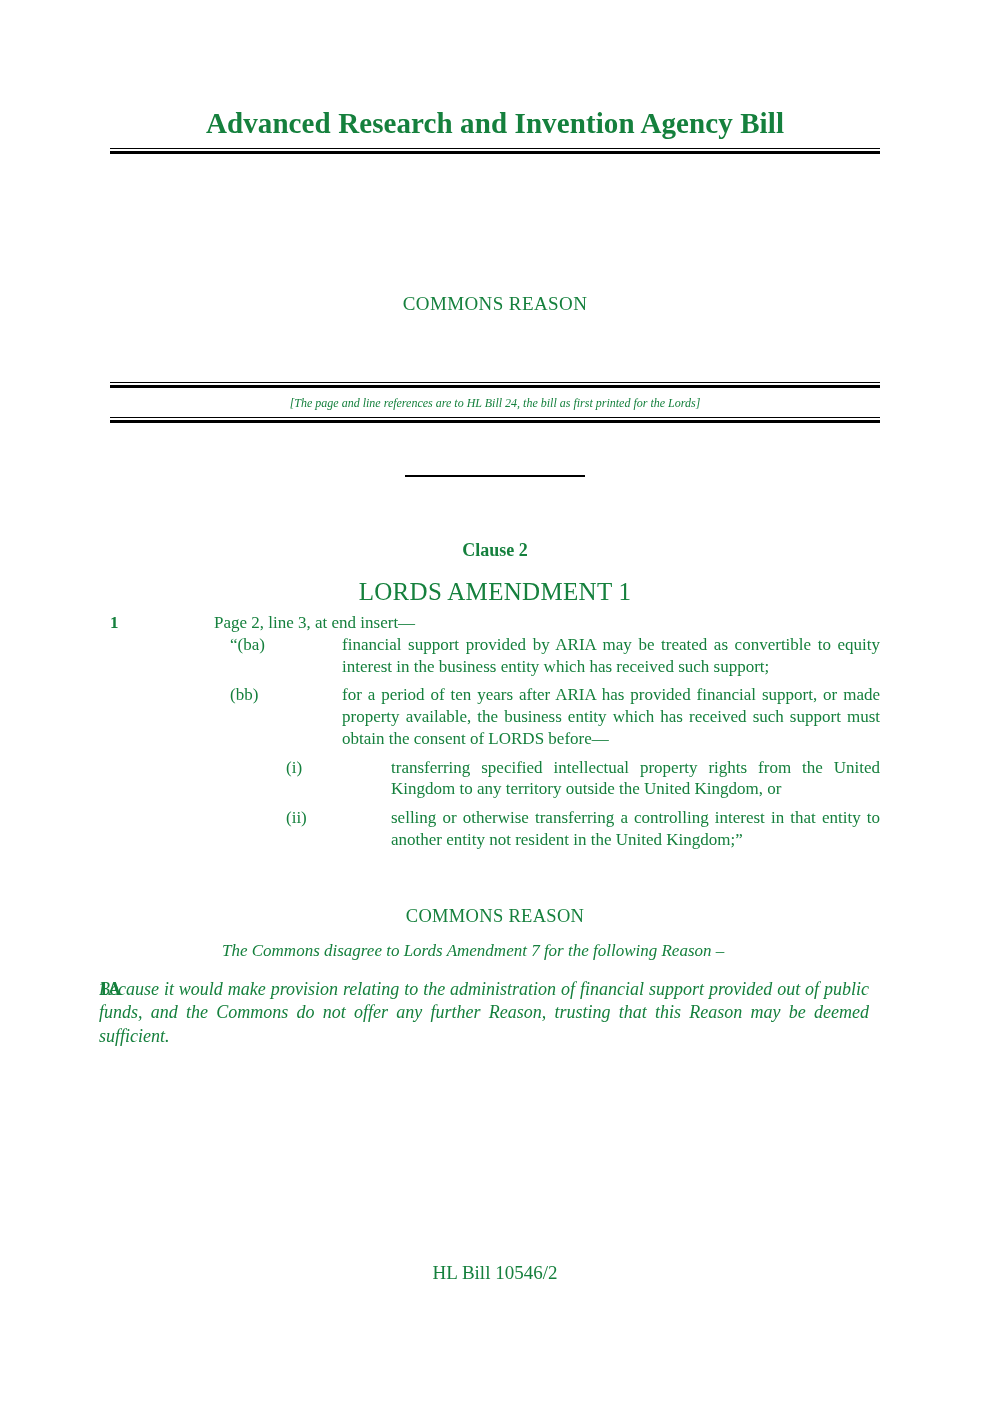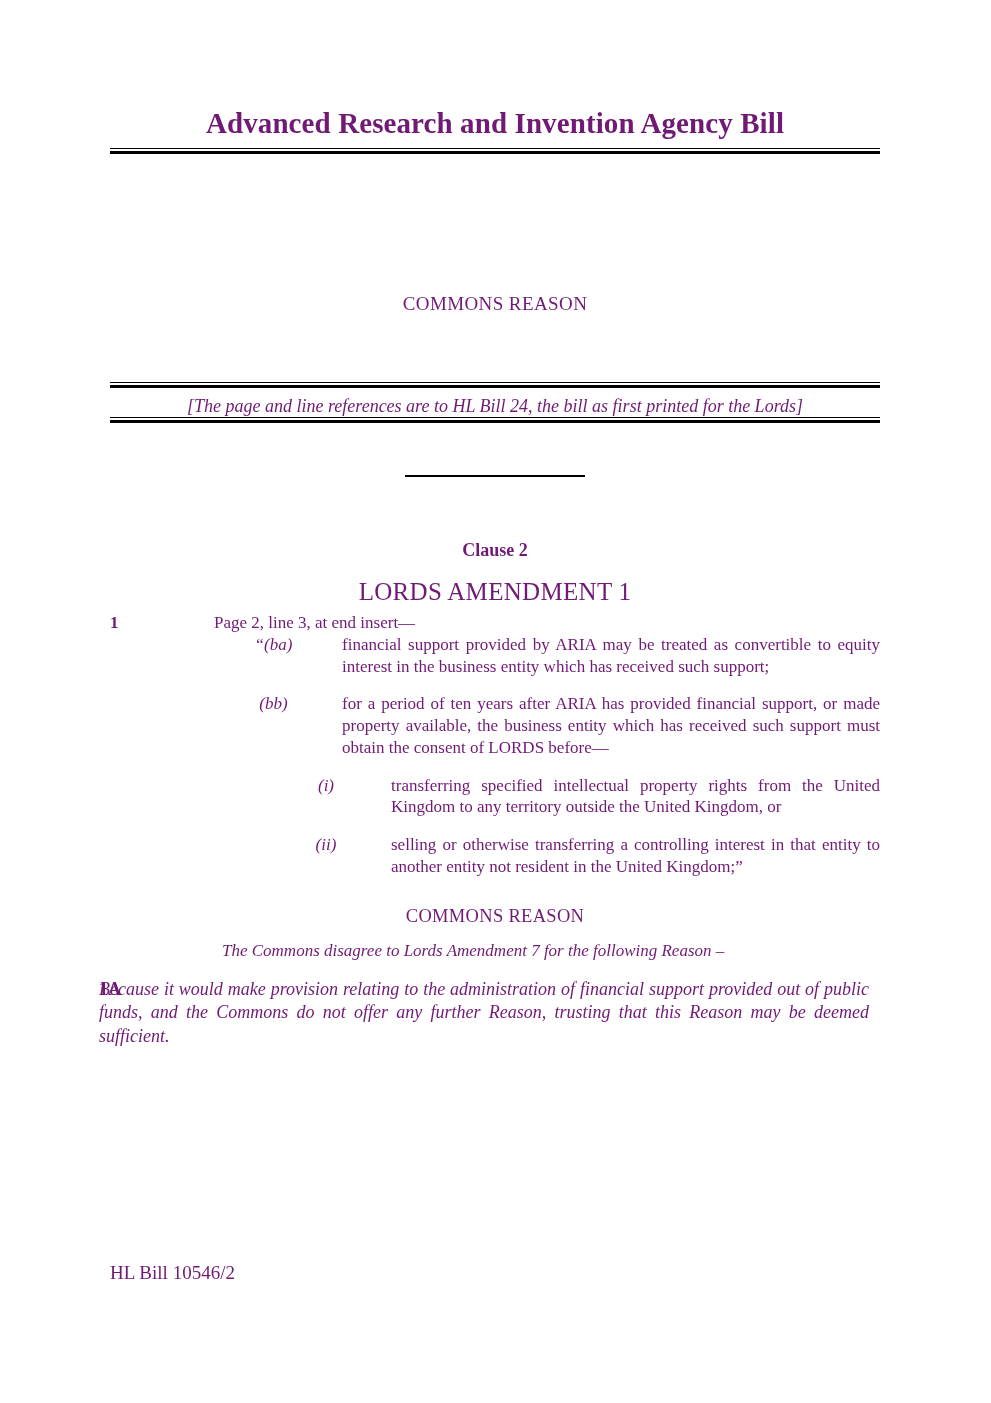--- a/index.html
+++ b/index.html
@@ -7,21 +7,21 @@
     margin: 0;
     padding: 0;
     background: #ffffff;
   }
   .page {
     position: relative;
     width: 991px;
     height: 1403px;
     margin: 0 auto;
     background: #ffffff;
-    color: #701a75;
+    color: #15803d;
     font-family: "Liberation Serif", "DejaVu Serif", serif;
     overflow: hidden;
   }
 
   
   .bill-title {
     position: absolute;
     left: 110px;
     top: 107px;
     width: 770px;
@@ -65,21 +65,21 @@
   
   .rule-note-top { top: 382px; }
   .rule-note-bottom { top: 417px; }
   .note-line {
     position: absolute;
     left: 110px;
     top: 396px;
     width: 770px;
     text-align: center;
     font-style: italic;
-    font-size: 18px;
+    font-size: 12px;
   }
 
   
   .short-divider {
     position: absolute;
     left: 405px;
     top: 475px;
     width: 180px;
     height: 2px;
     background: #000;
@@ -121,34 +121,33 @@
   
   .row {
     position: relative;
     margin-left: 112px;
     padding-left: 120px;
     text-align: justify;
     text-justify: inter-word;
   }
   .row > .marker {
     position: absolute;
-    left: 0;
+    left: 8px;
     top: 0;
     width: 103px;
-    text-align: center;
-    font-style: italic;
+    text-align: left;
   }
   .row.lvl2 {
     margin-left: 168px;
     padding-left: 113px;
   }
   .row.lvl2 > .marker {
     width: 96px;
   }
-  .row + .row { margin-top: 16px; }
+  .row + .row { margin-top: 7px; }
 
   
   .commons-reason-mid {
     position: absolute;
     left: 110px;
     top: 906px;
     width: 770px;
     text-align: center;
     font-size: 18.5px;
     letter-spacing: 0.3px;
@@ -185,21 +184,21 @@
   }
 
   
   .footer {
     position: absolute;
     left: 110px;
     top: 1262px;
     width: 770px;
     font-size: 19px;
     display: flex;
-    justify-content: flex-start;
+    justify-content: center;
     align-items: baseline;
   }
 </style>
 </head>
 <body>
 
 <div class="page">
 
   <div class="bill-title">Advanced Research and Invention Agency Bill</div>
 

